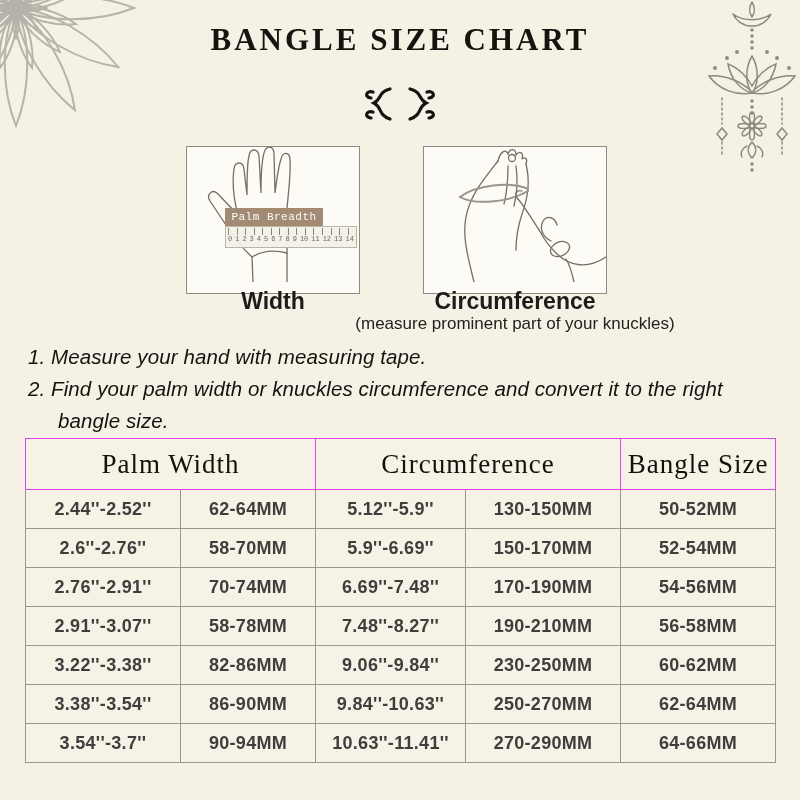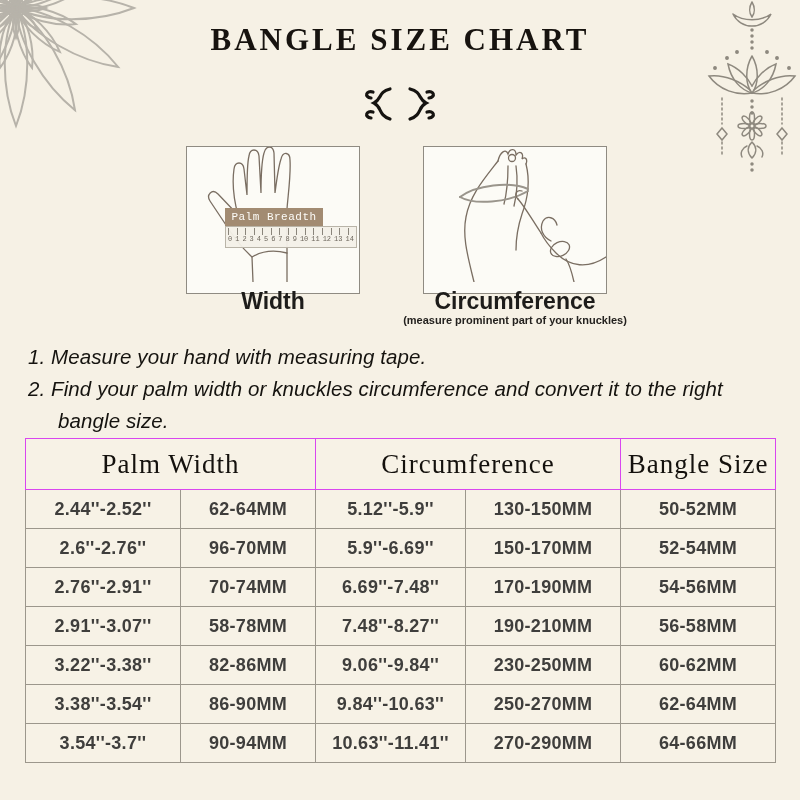--- a/index.html
+++ b/index.html
@@ -58,21 +58,21 @@
     font-size:11px;line-height:18px;text-align:center;letter-spacing:.5px;
   }
   .fig-caption{
     position:absolute;top:288px;text-align:center;
     font-weight:bold;font-size:23px;color:#1d1c1a;
   }
   .fig-caption.left{left:186px;width:174px;}
   .fig-caption.right{left:393px;width:244px;}
   .fig-note{
     position:absolute;top:314px;left:353px;width:324px;text-align:center;
-    font-weight:bold;font-size:11px;color:#24221f;
+    font-weight:normal;font-size:17px;color:#24221f;
   }
   
   .instructions{position:absolute;left:28px;top:341px;width:712px;}
   .instr{
     font-size:20.5px;line-height:1.55;color:#15130f;
     padding-left:30px;text-indent:-30px;letter-spacing:0.1px;font-style:italic;
   }
   
   .size-table{
     position:absolute;left:25px;top:438px;width:750px;
@@ -281,21 +281,21 @@
     <tbody>
         <tr>
           <td>2.44''-2.52''</td>
           <td>62-64MM</td>
           <td>5.12''-5.9''</td>
           <td>130-150MM</td>
           <td>50-52MM</td>
         </tr>
         <tr>
           <td>2.6''-2.76''</td>
-          <td>96-70MM</td>
+          <td>58-70MM</td>
           <td>5.9''-6.69''</td>
           <td>150-170MM</td>
           <td>52-54MM</td>
         </tr>
         <tr>
           <td>2.76''-2.91''</td>
           <td>70-74MM</td>
           <td>6.69''-7.48''</td>
           <td>170-190MM</td>
           <td>54-56MM</td>

